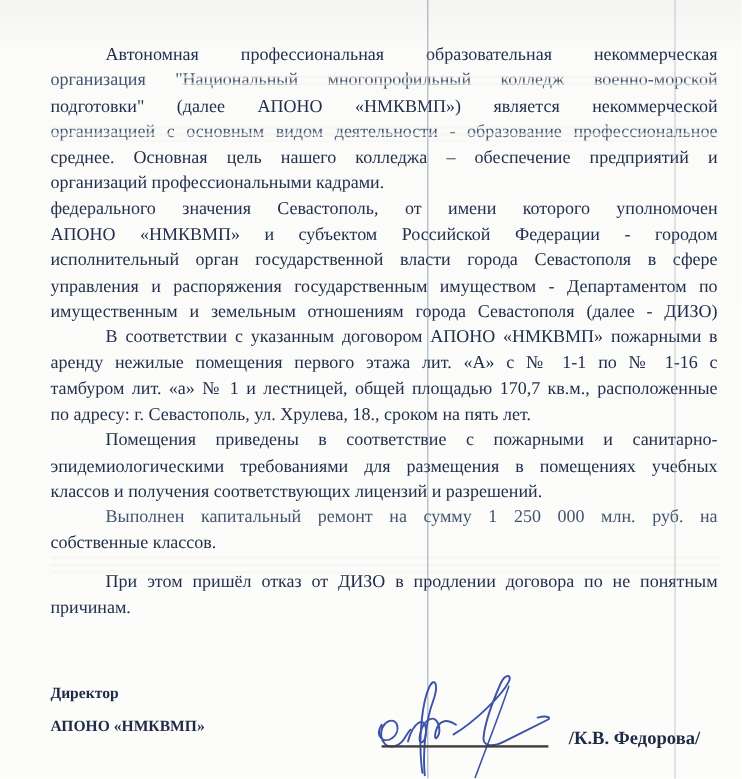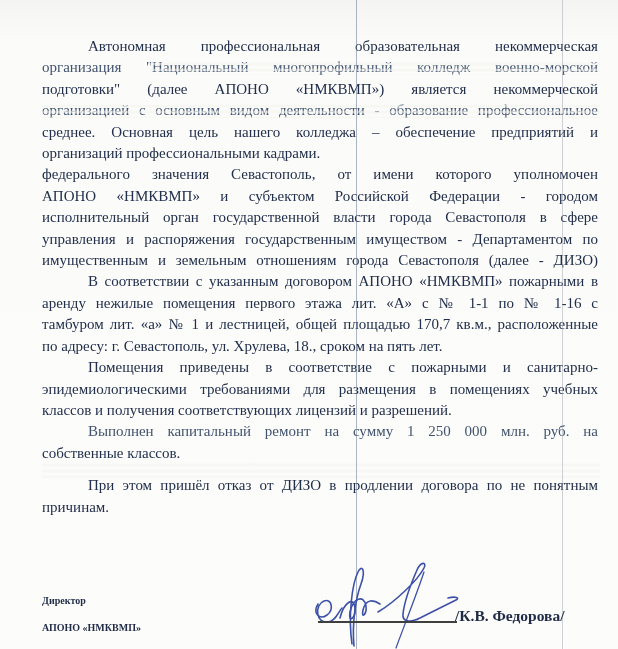--- a/index.html
+++ b/index.html
@@ -48,38 +48,37 @@
       rgba(243,243,239,0.75) 2px,
       rgba(247,247,244,0) 4px,
       rgba(247,247,244,0) 6px);
   }
   .streak-1 { left: 150px; top: 62px;  width: 450px; height: 13px; }
   .streak-2 { left: 42px;  top: 104px; width: 558px; height: 14px; }
   .streak-3 { left: 42px;  top: 463px; width: 558px; height: 15px; }
   .footer-role {
     position: absolute;
     left: 42px;
-    font-size: 10px;
+    font-size: 13px;
     font-weight: bold;
     color: #1e2a46;
-    margin-top: 25px;
   }
   .role-title { top: 570px; }
   .org-name   { top: 597px; }
   .sig-underline {
     position: absolute;
     left: 318px;
     top: 621px;
     width: 139px;
     height: 2px;
     background: #3f3f3f;
   }
   .sig-name {
     position: absolute;
-    left: 455px;
+    left: 474px;
     top: 607px;
     font-size: 15.5px;
     font-weight: bold;
     color: #1e2a46;
   }
   .sig-ink {
     position: absolute;
     left: 300px;
     top: 556px;
     width: 170px;

